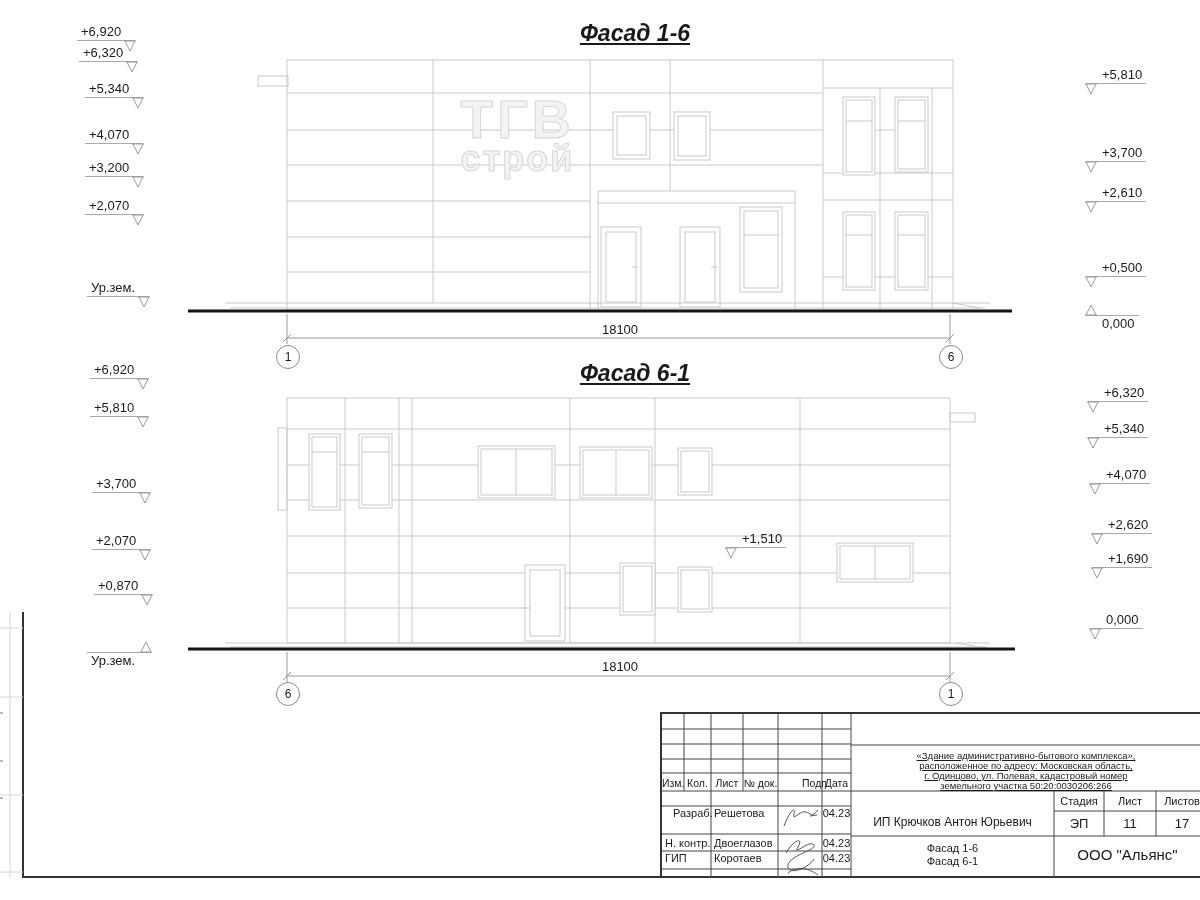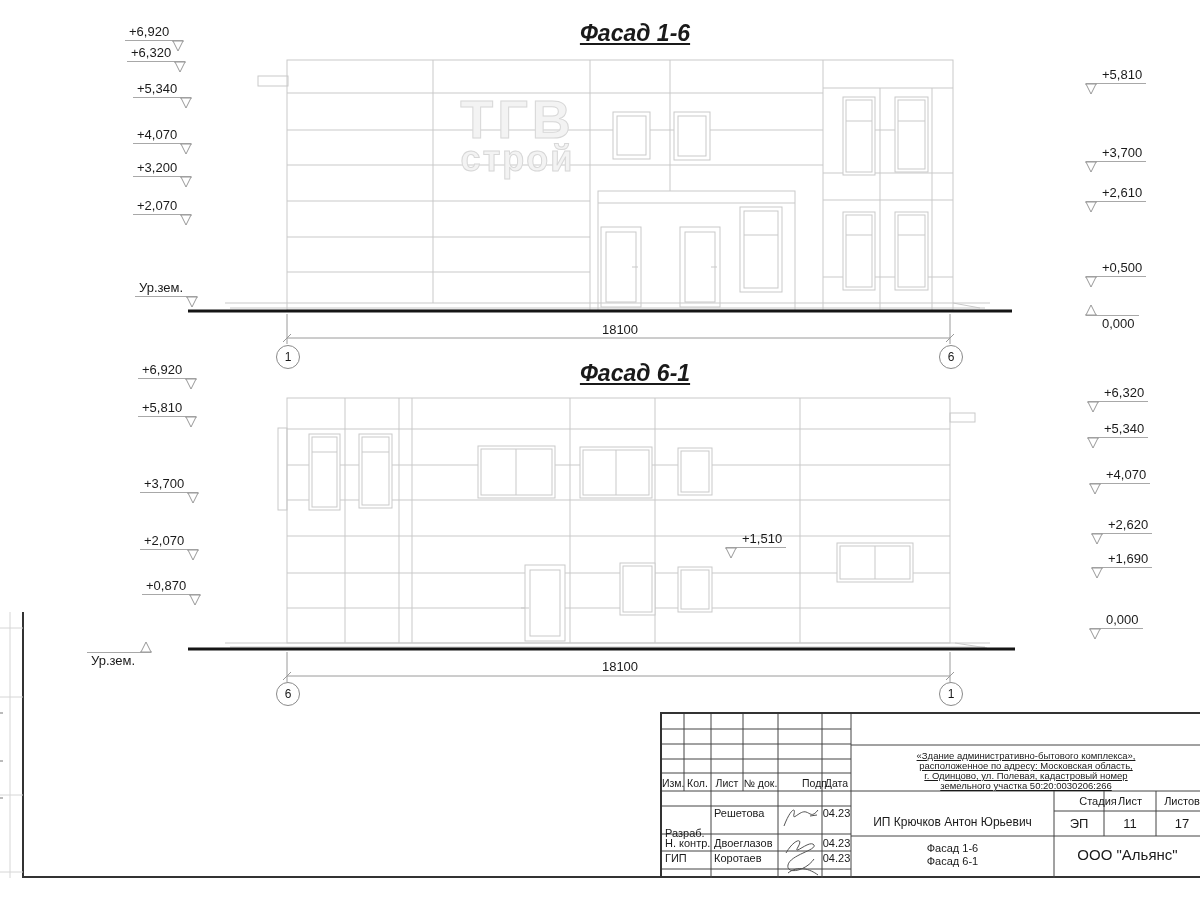--- a/index.html
+++ b/index.html
@@ -8,21 +8,21 @@
   .abs{position:absolute;}
   .txt{white-space:nowrap;color:#1a1a1a;}
   .ctr{text-align:center;}
   .ftitle{font-size:23px;font-weight:700;font-style:italic;text-decoration:underline;}
   .dim{font-size:13px;}
   .axis{width:22px;height:22px;border:1px solid #8a8a8a;border-radius:50%;
         text-align:center;line-height:22px;font-size:12px;background:#fff;}
   
   .mark{position:absolute;font-size:13px;line-height:14px;}
   .mark .lbl{display:inline-block;border-bottom:1px solid #a8a8a8;padding:0 4px 1px 4px;}
-  .m-dr .lbl{padding-right:14px;margin-left:48px;}
+  .m-dr .lbl{padding-right:14px;}
   .m-dr .arr{position:absolute;top:15px;right:-2px;}
   .m-dl .lbl{padding-left:16px;}
   .m-dl .arr{position:absolute;top:15px;left:-2px;}
   .m-ul .lbl,.m-ur .lbl{border-bottom:none;border-top:1px solid #a8a8a8;padding-top:1px;}
   .m-ul .lbl{padding-left:16px;}
   .m-ul .arr{position:absolute;top:-11px;left:-2px;}
   .m-ur .lbl{padding-right:16px;}
   .m-ur .arr{position:absolute;top:-11px;right:-2px;}
   
   .logo1{font-size:54px;font-weight:700;letter-spacing:4px;color:#f3f3f3;
@@ -265,21 +265,21 @@
       </g>
     </svg>
 
     <div class="c hd ctr" style="left:0;top:63px;width:22px;">Изм.</div>
     <div class="c hd ctr" style="left:22px;top:63px;width:27px;">Кол.</div>
     <div class="c hd ctr" style="left:49px;top:63px;width:32px;">Лист</div>
     <div class="c hd ctr" style="left:81px;top:63px;width:35px;">№ док.</div>
     <div class="c hd ctr" style="left:124px;top:63px;width:60px;">Подп.</div>
     <div class="c hd ctr" style="left:160px;top:63px;width:29px;">Дата</div>
 
-    <div class="c" style="left:3px;top:93px;margin-top:20px;">Разраб.</div>
+    <div class="c" style="left:11px;top:93px;">Разраб.</div>
     <div class="c" style="left:52px;top:93px;">Решетова</div>
     <div class="c ctr" style="left:160px;top:93px;width:29px;">04.23</div>
     <div class="c" style="left:3px;top:123px;">Н. контр.</div>
     <div class="c" style="left:52px;top:123px;">Двоеглазов</div>
     <div class="c ctr" style="left:160px;top:123px;width:29px;">04.23</div>
     <div class="c" style="left:3px;top:138px;">ГИП</div>
     <div class="c" style="left:52px;top:138px;">Коротаев</div>
     <div class="c ctr" style="left:160px;top:138px;width:29px;">04.23</div>
 
     <svg class="abs" style="left:118px;top:88px;" width="42" height="30">
@@ -289,21 +289,21 @@
       <path d="M6 18 C14 4 24 2 18 12 C12 22 30 4 34 10 C37 15 10 20 8 30 C6 40 26 36 34 24 M8 38 C18 30 30 34 38 40" fill="none" stroke="#555" stroke-width="1"></path>
     </svg>
 
     <div class="abs" style="left:192px;top:37px;width:344px;text-decoration:underline;">
       <div class="adr">«Здание административно-бытового комплекса»,</div>
       <div class="adr">расположенное по адресу: Московская область,</div>
       <div class="adr">г. Одинцово, ул. Полевая, кадастровый номер</div>
       <div class="adr">земельного участка 50:20:0030206:266</div>
     </div>
     <div class="c ctr" style="left:189px;top:101px;width:203px;font-size:12px;">ИП Крючков Антон Юрьевич</div>
-    <div class="c ctr" style="left:392px;top:81px;width:50px;padding-left:19px;">Стадия</div>
+    <div class="c ctr" style="left:392px;top:81px;width:50px;">Стадия</div>
     <div class="c ctr" style="left:442px;top:81px;width:52px;">Лист</div>
     <div class="c ctr" style="left:494px;top:81px;width:52px;">Листов</div>
     <div class="c big ctr" style="left:392px;top:102px;width:50px;">ЭП</div>
     <div class="c big ctr" style="left:442px;top:102px;width:52px;">11</div>
     <div class="c big ctr" style="left:494px;top:102px;width:52px;">17</div>
     <div class="c ctr" style="left:189px;top:128px;width:203px;">Фасад 1-6</div>
     <div class="c ctr" style="left:189px;top:141px;width:203px;">Фасад 6-1</div>
     <div class="c org ctr" style="left:392px;top:132px;width:147px;">ООО "Альянс"</div>
   </div>
 

